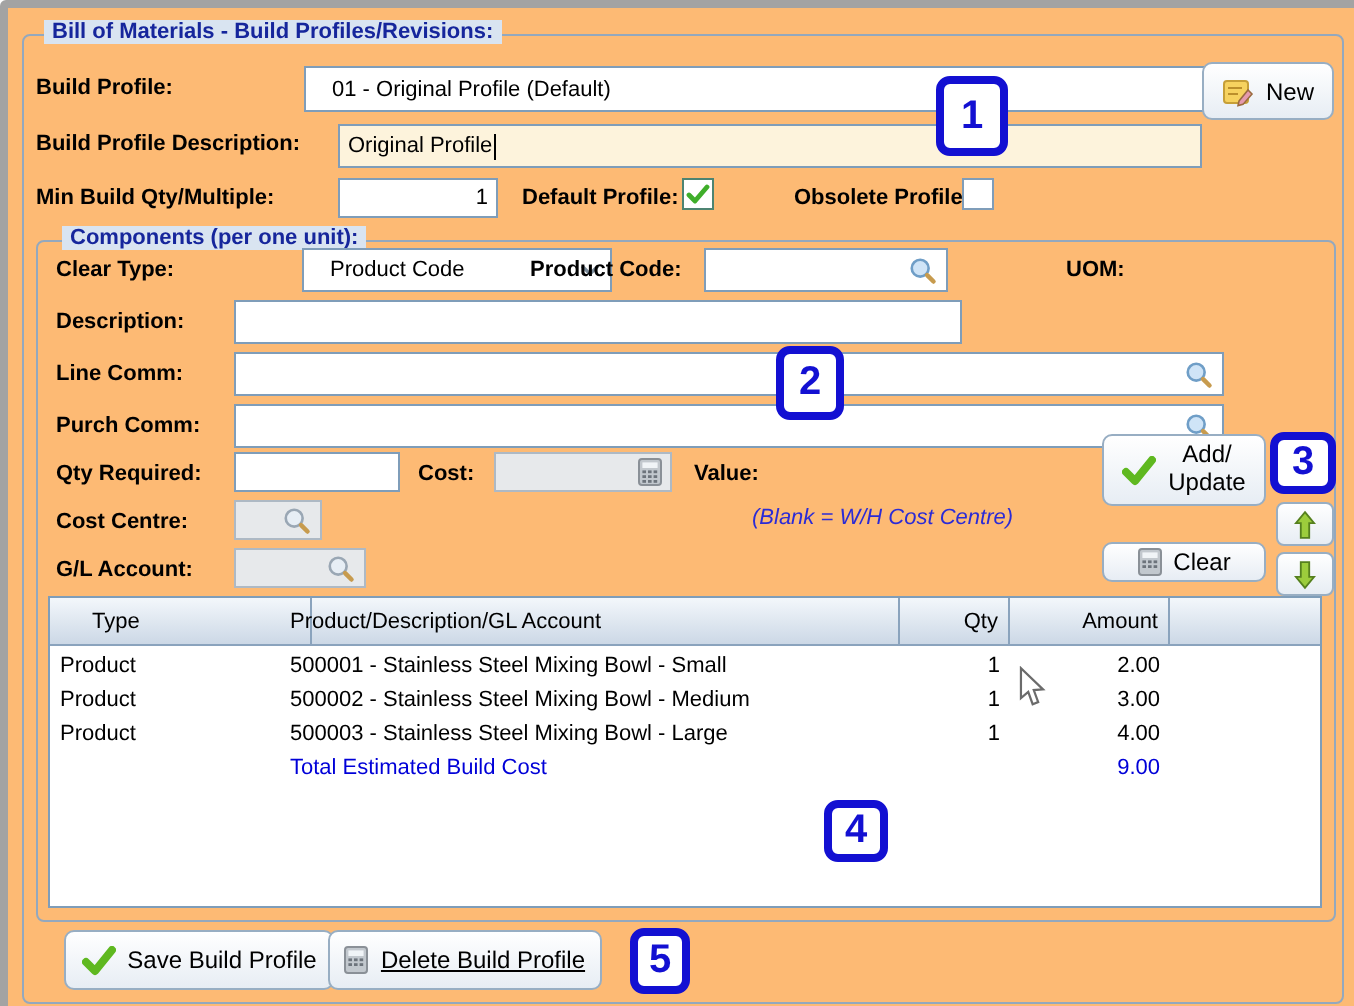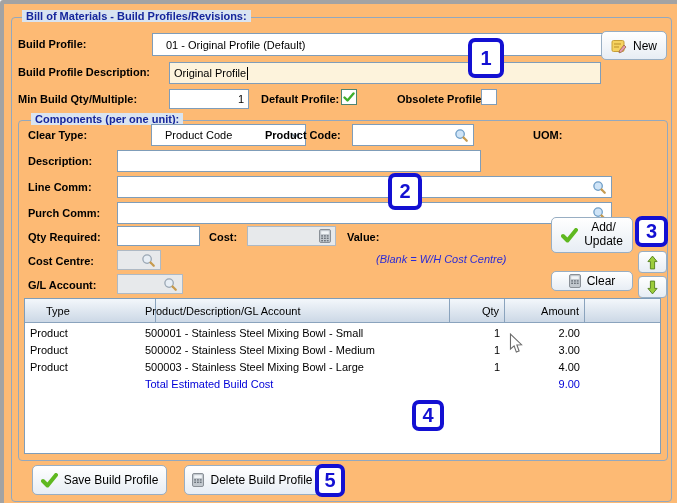--- a/index.html
+++ b/index.html
@@ -299,21 +299,21 @@
   </span>
 
   <div class="btn" style="left:28px;top:461px;width:135px;height:30px;">
     <span class="icon">
       <svg width="17" height="15" viewBox="0 0 17 15">
           <path d="M2 8 L6.5 12.5 L15 2" fill="none" stroke="#5fb820" stroke-width="4" stroke-linecap="round" stroke-linejoin="round"></path>
         </svg>
     </span>
     <span>Save Build Profile</span>
   </div>
-  <div class="btn" style="left:180px;top:461px;width:137px;height:30px;">
+  <div class="btn" style="left:160px;top:461px;width:137px;height:30px;text-decoration:underline;">
     <span class="icon">
       <svg width="12" height="14" viewBox="0 0 12 14">
           <rect x="0.5" y="0.5" width="11" height="13" rx="1.5" fill="#c2c8ce" stroke="#8a9097"></rect>
           <rect x="2.2" y="2.2" width="7.6" height="2.8" fill="#f0f4f7"></rect>
           <g fill="#6d747c">
             <rect x="2.2" y="6.2" width="1.8" height="1.4"></rect>
             <rect x="5" y="6.2" width="1.8" height="1.4"></rect>
             <rect x="7.8" y="6.2" width="1.8" height="1.4"></rect>
             <rect x="2.2" y="8.6" width="1.8" height="1.4"></rect>
             <rect x="5" y="8.6" width="1.8" height="1.4"></rect>

